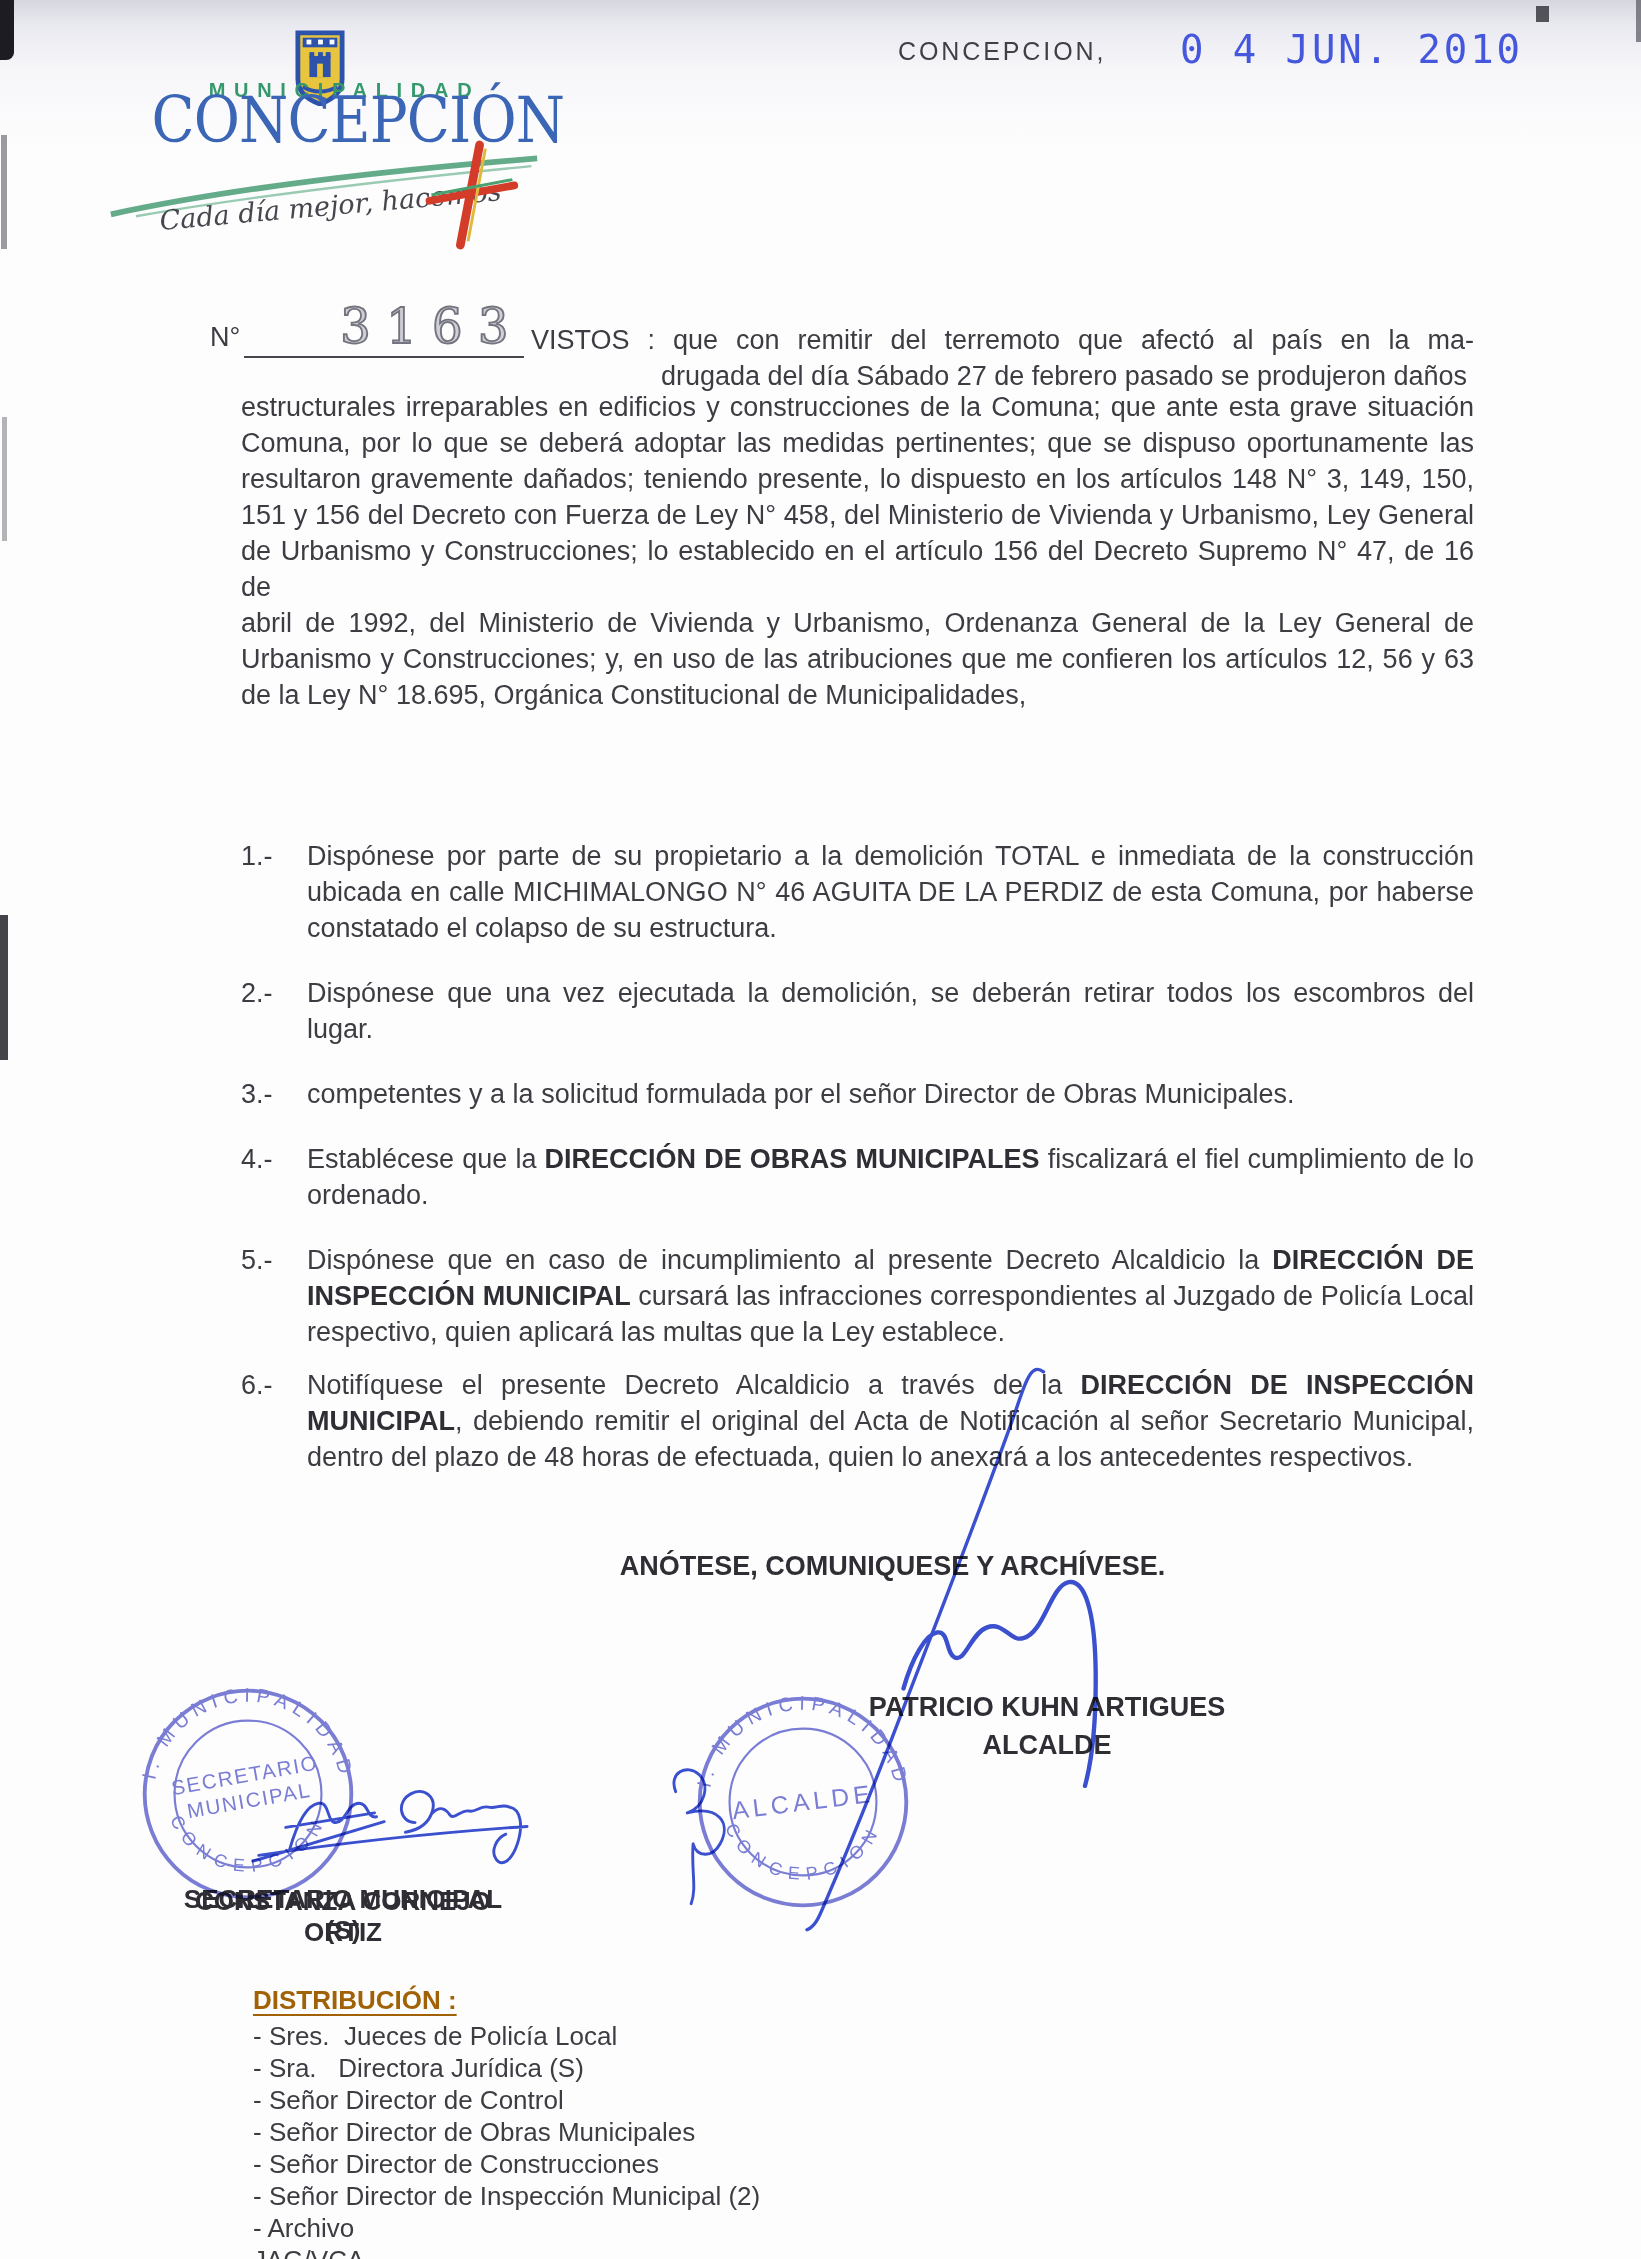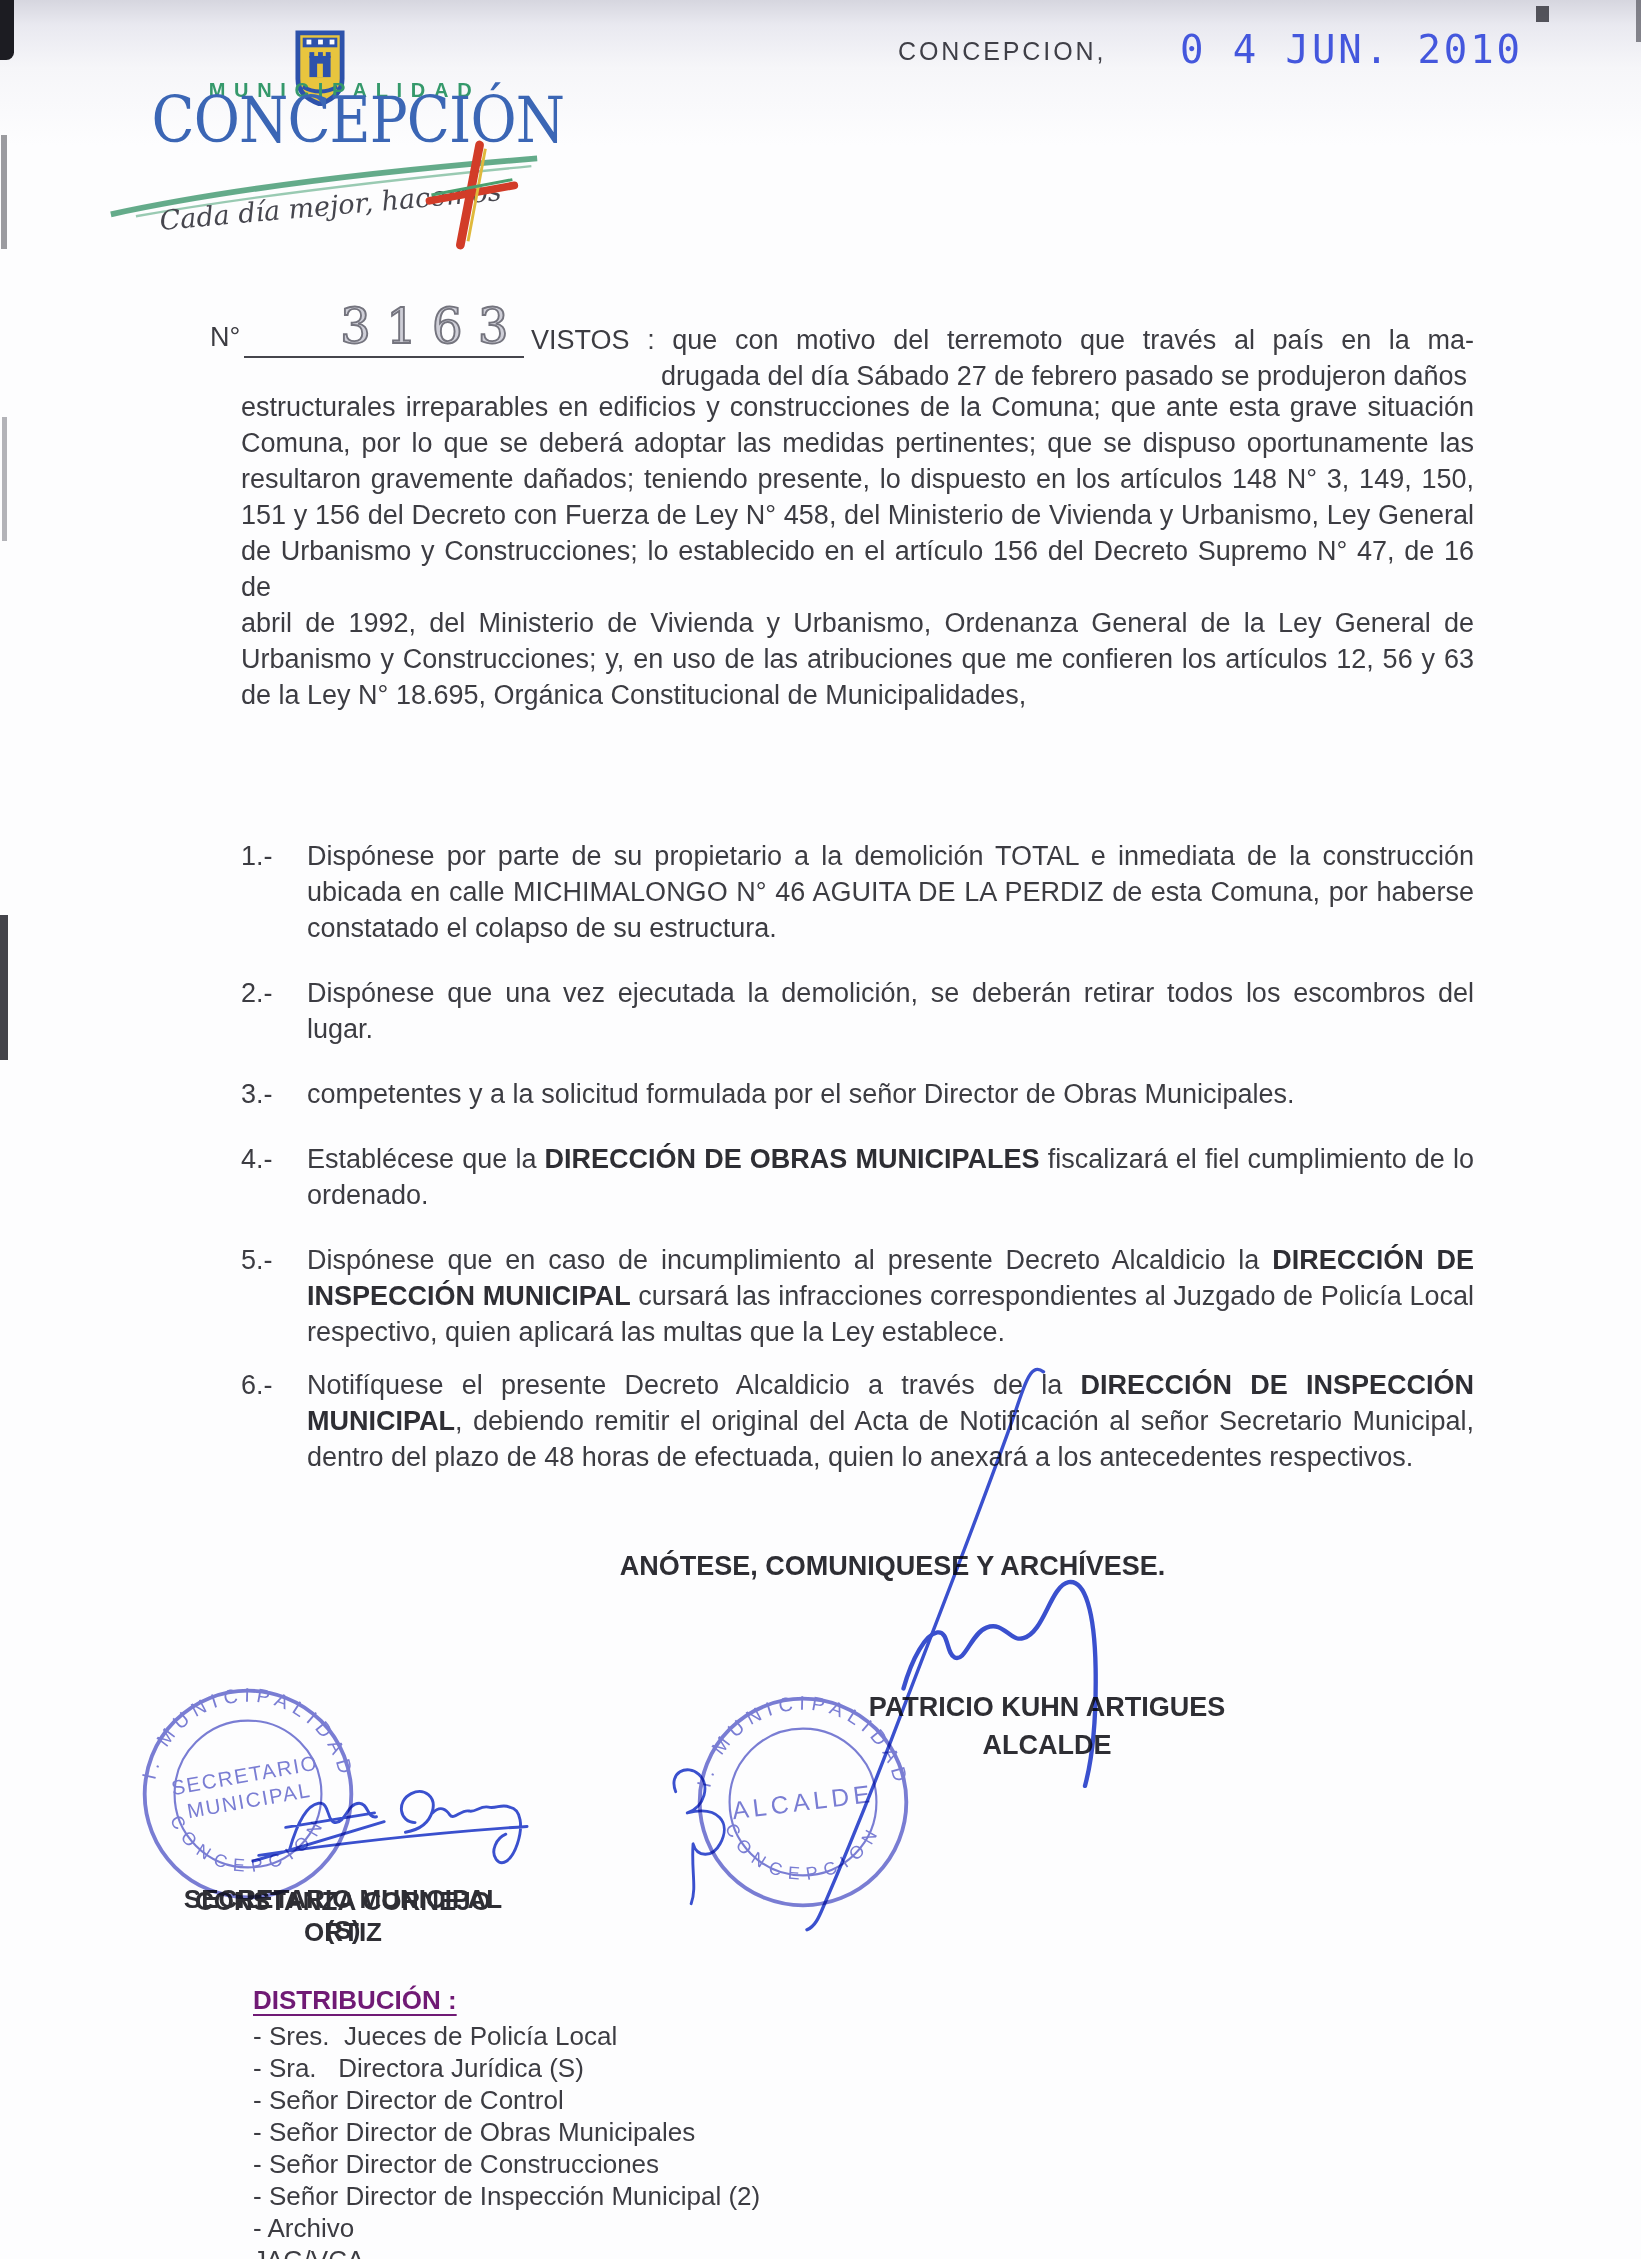--- a/index.html
+++ b/index.html
@@ -63,21 +63,21 @@
   .sc2{fill:none;stroke:#5d61cb;stroke-width:2.5;}
   .ringtext{font-family:"Liberation Sans",sans-serif;font-size:23px;letter-spacing:7px;fill:#5d61cb;}
   .ringtext.small{font-size:21px;letter-spacing:9px;}
   .ctext{font-family:"Liberation Sans",sans-serif;font-size:24px;letter-spacing:2px;fill:#5d61cb;}
   .ctext.big{font-size:29px;letter-spacing:5px;}
   .ink{position:absolute;left:0;top:0;mix-blend-mode:multiply;}
   .ink path{fill:none;stroke:#3a50cf;stroke-linecap:round;stroke-linejoin:round;}
 
   
   .dist-head{position:absolute;left:253px;top:1985px;font-size:26px;font-weight:bold;
-    color:#701a75;text-decoration:underline;text-underline-offset:4.8px;}
+    color:#a16207;text-decoration:underline;text-underline-offset:4.8px;}
   #dist-items{position:absolute;left:253px;top:2020px;width:676px;}
   .dist-item{font-size:26px;line-height:32px;white-space:pre-wrap;}
 </style>
 </head>
 <body>
 
 <div class="page">
   <div class="scanband"></div>
 
   <div class="art" style="left:0;top:0;width:13.5px;height:60px;border-radius:0 0 7.7px 0;"></div>
@@ -116,21 +116,21 @@
     </svg>
   </div>
 
   <div class="hdr-city">CONCEPCION,</div>
   <div class="hdr-date">0 4 JUN. 2010</div>
 
   <div class="numrow-label">N°</div>
   <div class="numline">
     <span class="num">3163</span>
   </div>
-  <div id="vline1" class="tline"><span>VISTOS : que con motivo del terremoto que través al país en la ma-</span></div>
+  <div id="vline1" class="tline"><span>VISTOS : que con remitir del terremoto que afectó al país en la ma-</span></div>
   <div id="vline2" class="tline noj"><span>drugada del día Sábado 27 de febrero pasado se produjeron daños</span></div>
   <div id="vistos-body">
       <div class="tline"><span>estructurales irreparables en edificios y construcciones de la Comuna; que ante esta grave situación</span></div>
       <div class="tline"><span>Comuna, por lo que se deberá adoptar las medidas pertinentes; que se dispuso oportunamente las</span></div>
       <div class="tline"><span>resultaron gravemente dañados; teniendo presente, lo dispuesto en los artículos 148 N° 3, 149, 150,</span></div>
       <div class="tline"><span>151 y 156 del Decreto con Fuerza de Ley N° 458, del Ministerio de Vivienda y Urbanismo, Ley General</span></div>
       <div class="tline"><span>de Urbanismo y Construcciones; lo establecido en el artículo 156 del Decreto Supremo N° 47, de 16 de</span></div>
       <div class="tline"><span>abril de 1992, del Ministerio de Vivienda y Urbanismo, Ordenanza General de la Ley General de</span></div>
       <div class="tline"><span>Urbanismo y Construcciones; y, en uso de las atribuciones que me confieren los artículos 12, 56 y 63</span></div>
       <div class="tline noj"><span>de la Ley N° 18.695, Orgánica Constitucional de Municipalidades,</span></div>

